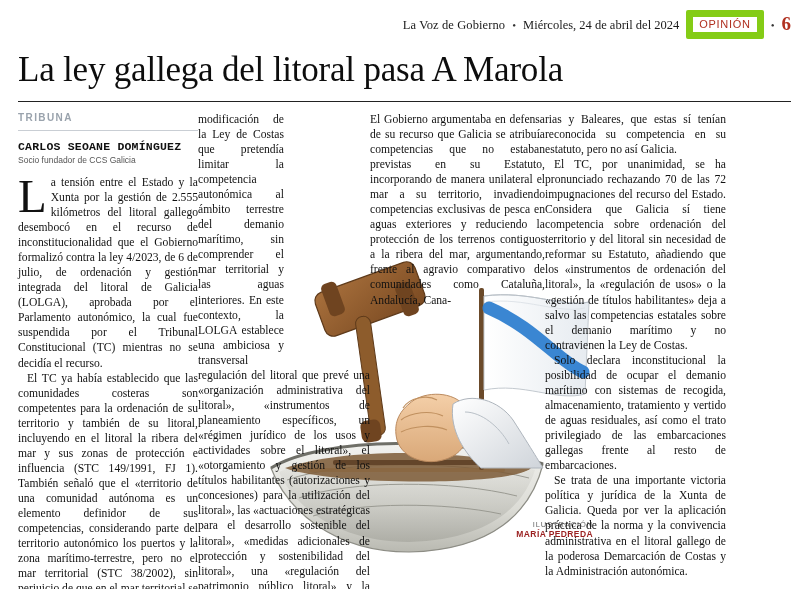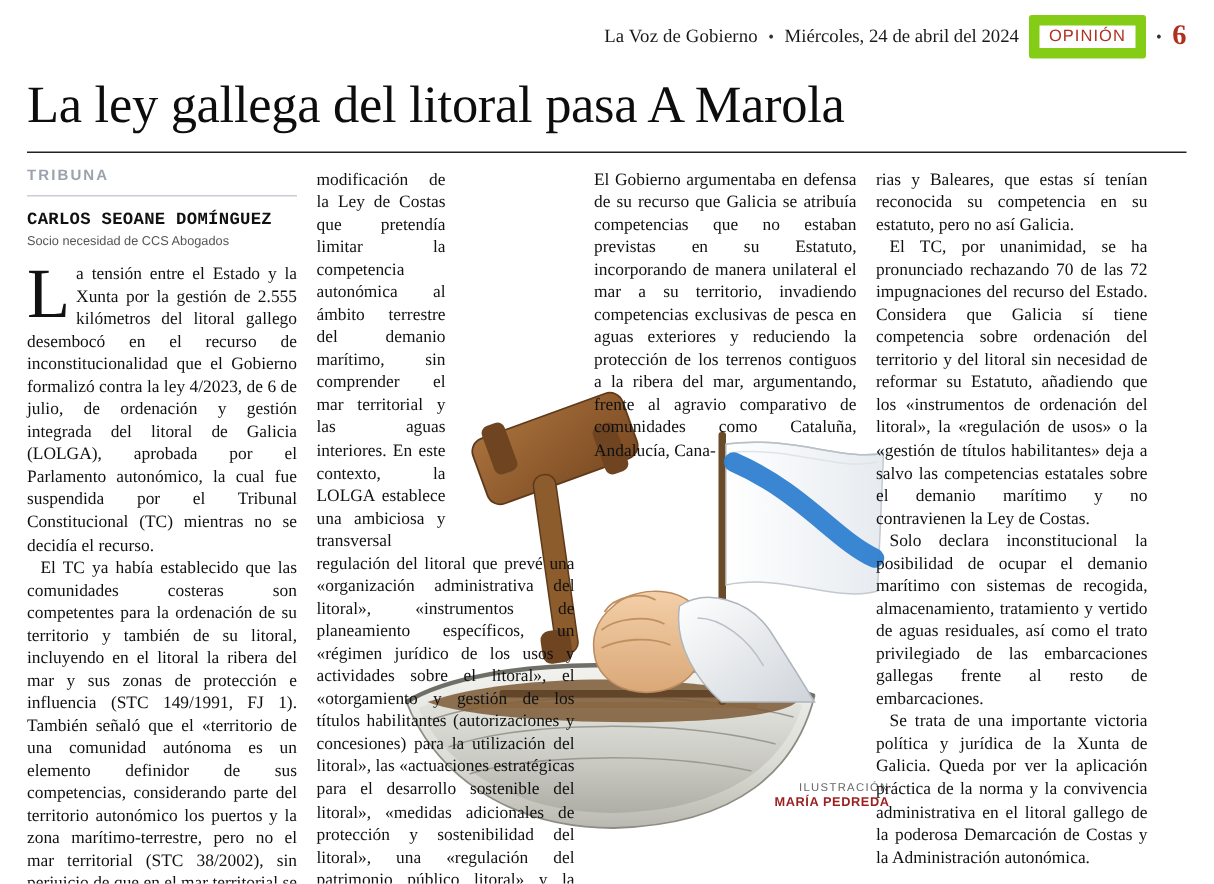--- a/index.html
+++ b/index.html
@@ -69,21 +69,20 @@
     line-height: 1.08;
   }
   .rule {
     border-top: 1px solid #222;
     margin: 0 0 10px 0;
   }
 
   
   .columns {
     display: flex;
-    gap: 13px;
     height: 452px;
   }
   .col {
     width: 180px;
     position: relative;
   }
   .col.c1 { width: 180px; }
   .col.c2 { width: 172px; }
   .col.c3 { width: 175px; }
   .col.c4 { width: 181px; }
@@ -262,21 +261,21 @@
       <span class="name">MARÍA PEDREDA</span>
     </div>
   </div>
 
   <div class="columns">
 
     <div class="col c1">
       <div class="tribuna">TRIBUNA</div>
       <div class="tribuna-rule"></div>
       <div class="byline">CARLOS SEOANE DOMÍNGUEZ</div>
-      <div class="byline-sub">Socio necesidad de CCS Abogados</div>
+      <div class="byline-sub">Socio fundador de CCS Galicia</div>
       <p class="body first"><span class="dropcap">L</span><span>a tensión entre el Estado y la Xunta por la gestión de 2.555 kilómetros del litoral gallego desembocó en el recurso de inconstitucionalidad que el Gobierno formalizó contra la ley 4/2023, de 6 de julio, de ordenación y gestión integrada del litoral de Galicia (LOLGA), aprobada por el Parlamento autonómico, la cual fue suspendida por el Tribunal Constitucional (TC) mientras no se decidía el recurso.</span></p>
       <p class="body">El TC ya había establecido que las comunidades costeras son competentes para la ordenación de su territorio y también de su litoral, incluyendo en el litoral la ribera del mar y sus zonas de protección e influencia (STC 149/1991, FJ 1). También señaló que el «territorio de una comunidad autónoma es un elemento definidor de sus competencias, considerando parte del territorio autonómico los puertos y la zona marítimo-terrestre, pero no el mar territorial (STC 38/2002), sin perjuicio de que en el mar territorial se pudieran ejercer competencias autonómicas (salvamento marítimo, acuicultura, marisqueo...). Finalmente, declaró inconstitucional la</p>
     </div>
 
     <div class="col c2">
       <div style="float:right; width:86px; height:255px;"></div>
       <p class="body first">modificación de la Ley de Costas que pretendía limitar la competencia autonómica al ámbito terrestre del demanio marítimo, sin comprender el mar territorial y las aguas interiores. En este contexto, la LOLGA establece una ambiciosa y transversal regulación del litoral que prevé una «organización administrativa del litoral», «instrumentos de planeamiento específicos, un «régimen jurídico de los usos y actividades sobre el litoral», el «otorgamiento y gestión de los títulos habilitantes (autorizaciones y concesiones) para la utilización del litoral», las «actuaciones estratégicas para el desarrollo sostenible del litoral», «medidas adicionales de protección y sostenibilidad del litoral», una «regulación del patrimonio público litoral» y la «promoción de la cultura litoral».</p>
     </div>
 
     <div class="col c3">

